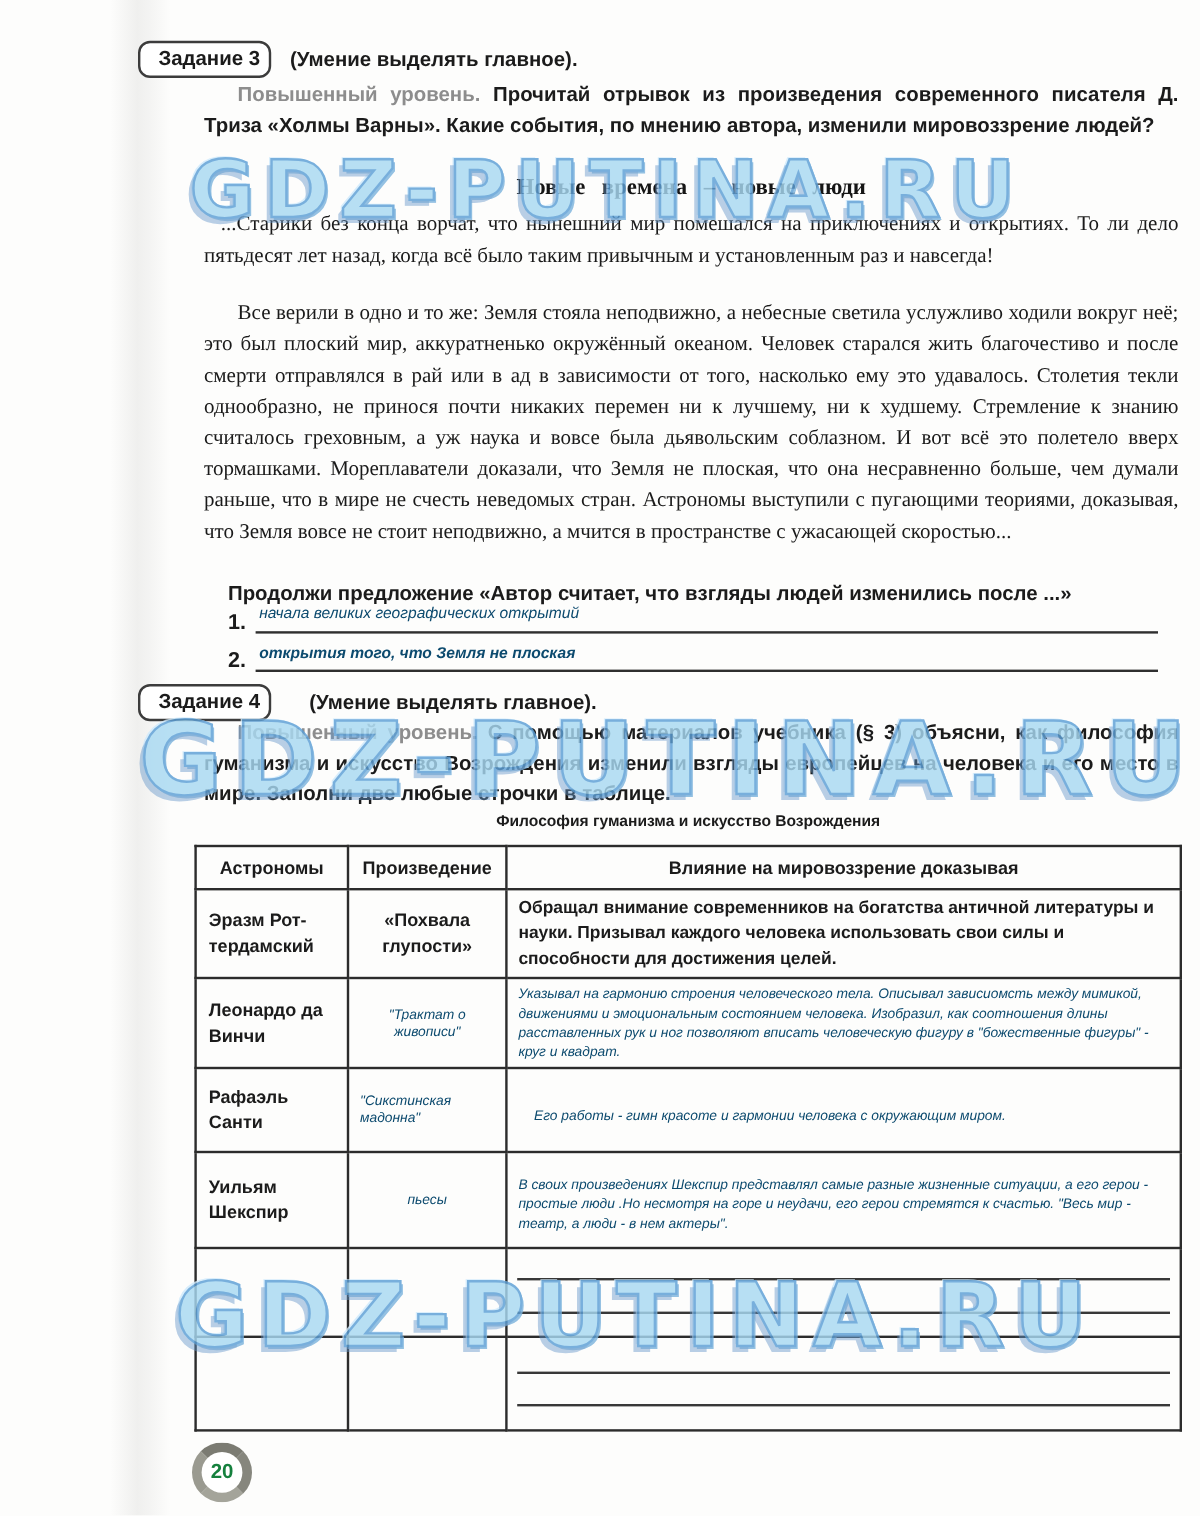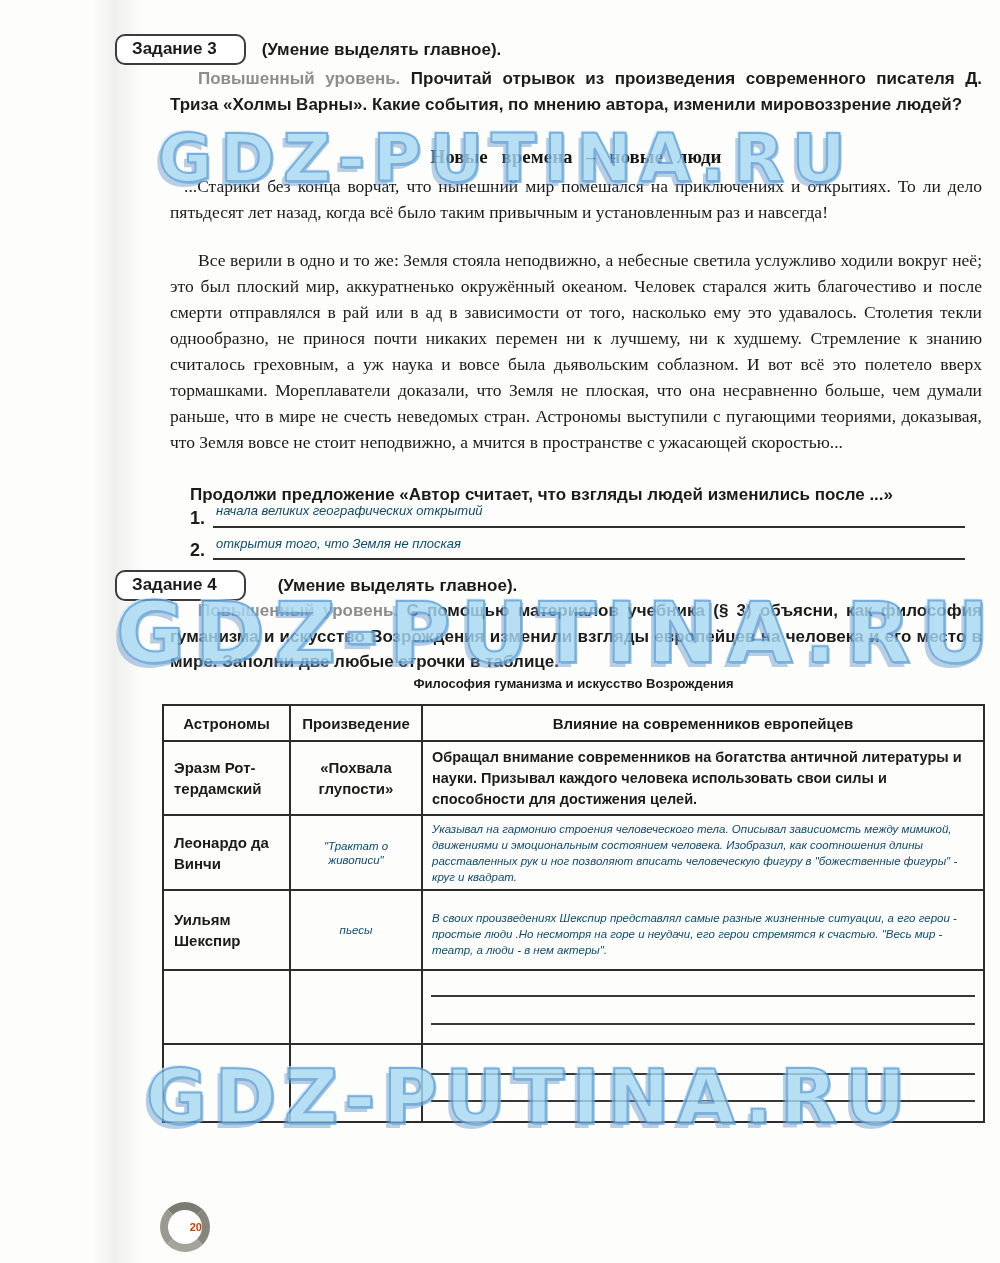--- a/index.html
+++ b/index.html
@@ -14,21 +14,21 @@
   
   .scan-edge {
     position:absolute; left:92px; top:0; width:50px; height:1263px;
     background:linear-gradient(90deg, rgba(120,120,115,0) 0%, rgba(120,120,115,0.10) 45%, rgba(120,120,115,0.07) 65%, rgba(120,120,115,0) 100%);
     pointer-events:none;
   }
   
   .task-header { position:absolute; left:115px; display:flex; align-items:center; gap:16px; }
   .task-badge {
     border:2px solid #3c3c3c; border-radius:10px; background:#fff;
-    font-weight:bold; font-size:17px; padding:3px 27px 4px 15px; white-space:nowrap;
+    font-weight:bold; font-size:17px; padding:3px 7px 4px 15px; white-space:nowrap;
   }
   .task-skill { font-weight:bold; font-size:17px; }
   .level { color:#8d8d8d; }
 
   .intro-p {
     position:absolute; left:170px; width:812px;
     font-weight:bold; font-size:17px; line-height:25.5px;
     text-align:justify; text-indent:28px;
   }
 
@@ -84,22 +84,22 @@
   td.lines-cell .rule { position:absolute; left:8px; right:8px; border-bottom:2px solid #383838; }
   tr.r5 .rule.a { top:24px; } tr.r5 .rule.b { top:52px; }
   tr.r6 .rule.a { top:28px; } tr.r6 .rule.b { top:55px; }
 
   .page-badge {
     position:absolute; left:160px; top:1202px; width:50px; height:50px;
     border-radius:50%; background:#fff;
     border:8px solid #90908a;
     border-top-color:#7b7b72; border-right-color:#86867d;
     border-bottom-color:#a4a49a; border-left-color:#9a9a90;
-    display:flex; align-items:center; justify-content:flex-end;
-    font-weight:bold; font-size:11px; color:#c2410c;
+    display:flex; align-items:center; justify-content:center;
+    font-weight:bold; font-size:17px; color:#15803d;
   }
 
   .wm {
     position:absolute; z-index:60; white-space:nowrap;
     font-family:"DejaVu Sans", sans-serif; font-weight:800;
     color:#a8d9f2; opacity:0.82;
     -webkit-text-stroke:2px #5c9fd6;
     text-shadow:
       -4px 5px 0 rgba(100,150,200,0.55),
       2px 2px 0 #7db4dd,
@@ -126,21 +126,21 @@
 <p class="serif-p" style="top:173px; text-indent:14px;">...Старики без конца ворчат, что нынешний мир помешался на приключениях и открытиях. То ли дело пятьдесят лет назад, когда всё было таким привычным и установленным раз и навсегда!</p>
 <p class="serif-p" style="top:247px; text-indent:28px;">Все верили в одно и то же: Земля стояла неподвижно, а небесные светила услужливо ходили вокруг неё; это был плоский мир, аккуратненько окружённый океаном. Человек старался жить благочестиво и после смерти отправлялся в рай или в ад в зависимости от того, насколько ему это удавалось. Столетия текли однообразно, не принося почти никаких перемен ни к лучшему, ни к худшему. Стремление к знанию считалось греховным, а уж наука и вовсе была дьявольским соблазном. И вот всё это полетело вверх тормашками. Мореплаватели доказали, что Земля не плоская, что она несравненно больше, чем думали раньше, что в мире не счесть неведомых стран. Астрономы выступили с пугающими теориями, доказывая, что Земля вовсе не стоит неподвижно, а мчится в пространстве с ужасающей скоростью...</p>
 
 <div class="prompt">Продолжи предложение «Автор считает, что взгляды людей изменились после ...»</div>
 
 <span class="ans-num" style="left:190px; top:508px;">1.</span>
 <span class="ans-text hand" style="left:216px; top:503px;">начала великих географических открытий</span>
 <div class="answer-line" style="left:213px; top:526px; width:752px;"></div>
 
 <span class="ans-num" style="left:190px; top:540px;">2.</span>
-<span class="ans-text hand" style="left:216px; top:536px;">открытия того, что Земля не плоская</span>
+<span class="ans-text hand" style="left:216px; top:536px;font-weight:bold;">открытия того, что Земля не плоская</span>
 <div class="answer-line" style="left:213px; top:558px; width:752px;"></div>
 
 <div class="task-header" style="top:570px;gap:32px;">
   <span class="task-badge">Задание 4</span>
   <span class="task-skill">(Умение выделять главное).</span>
 </div>
 
 <p class="intro-p" style="top:598px;"><span class="level">Повышенный уровень.</span> <span>С помощью материалов учебника (§ 3) объясни, как философия гуманизма и искусство Возрождения изменили взгляды европейцев на человека и его место в мире. Заполни две любые строчки в таблице.</span></p>
 
 <div class="table-title">Философия гуманизма и искусство Возрождения</div>
@@ -148,33 +148,38 @@
 <table class="wtable">
   <colgroup>
       <col style="width:127px">
       <col style="width:132px">
       <col>
     </colgroup>
   <thead>
     <tr>
       <th>Астрономы</th>
       <th>Произведение</th>
-      <th>Влияние на современников европейцев</th>
+      <th>Влияние на мировоззрение доказывая</th>
     </tr>
   </thead>
   <tbody>
     <tr class="r1">
       <td class="person">Эразм Рот-тердамский</td>
       <td class="work printed">«Похвала глупости»</td>
       <td class="influence printed">Обращал внимание современников на богатства античной литературы и науки. Призывал каждого человека использовать свои силы и способности для достижения целей.</td>
     </tr>
     <tr class="r2">
       <td class="person">Леонардо да Винчи</td>
       <td class="work handw hand">"Трактат о живописи"</td>
       <td class="influence handw hand">Указывал на гармонию строения человеческого тела. Описывал зависиомсть между мимикой, движениями и эмоциональным состоянием человека. Изобразил, как соотношения длины расставленных рук и ног позволяют вписать человеческую фигуру в "божественные фигуры" - круг и квадрат.</td>
+    </tr>
+    <tr class="r3">
+      <td class="person">Рафаэль Санти</td>
+      <td class="work handw hand" style="text-align:left; padding-left:9px;">"Сикстинская мадонна"</td>
+      <td class="influence handw hand" style="padding-left:22px; padding-top:14px;">Его работы - гимн красоте и гармонии человека с окружающим миром.</td>
     </tr>
     <tr class="r4">
       <td class="person">Уильям Шекспир</td>
       <td class="work handw hand">пьесы</td>
       <td class="influence handw hand" style="padding-top:12px;">В своих произведениях Шекспир представлял самые разные жизненные ситуации, а его герои - простые люди .Но несмотря на горе и неудачи, его герои стремятся к счастью. "Весь мир - театр, а люди  - в нем актеры".</td>
     </tr>
     <tr class="r5">
       <td class="person"></td>
       <td class="work"></td>
       <td class="lines-cell">

